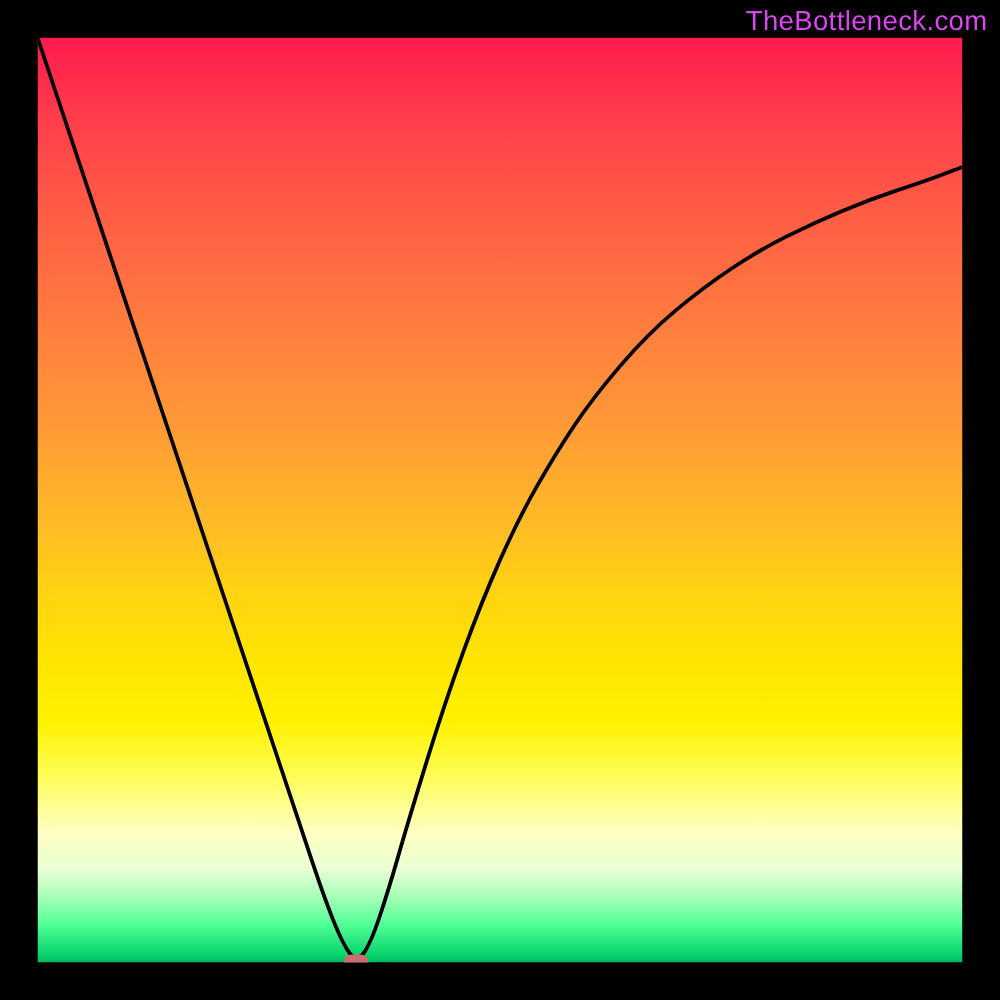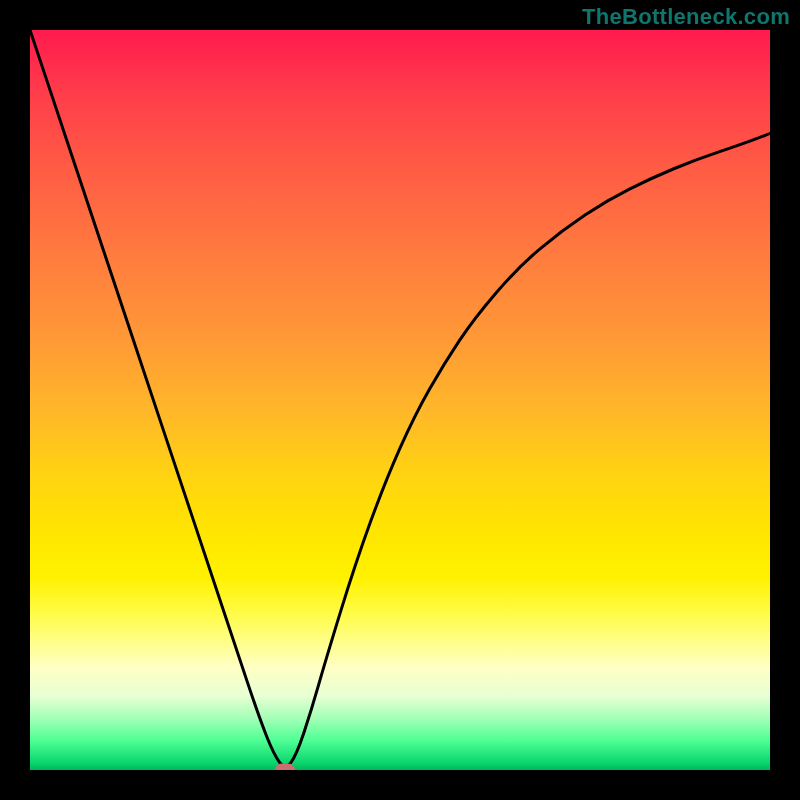--- a/index.html
+++ b/index.html
@@ -14,23 +14,23 @@
   .frame {
     position: relative;
     width: 800px;
     height: 800px;
     background: #000;
   }
   .watermark {
     position: absolute;
     top: 4px;
     right: 10px;
-    color: #0f766e;
+    color: #d946ef;
     font-size: 22px;
-    font-weight: 700;
+    font-weight: 400;
     letter-spacing: 0.3px;
     z-index: 5;
   }
   .plot-area {
     position: absolute;
     left: 30px;
     top: 30px;
     width: 740px;
     height: 740px;
     overflow: hidden;

